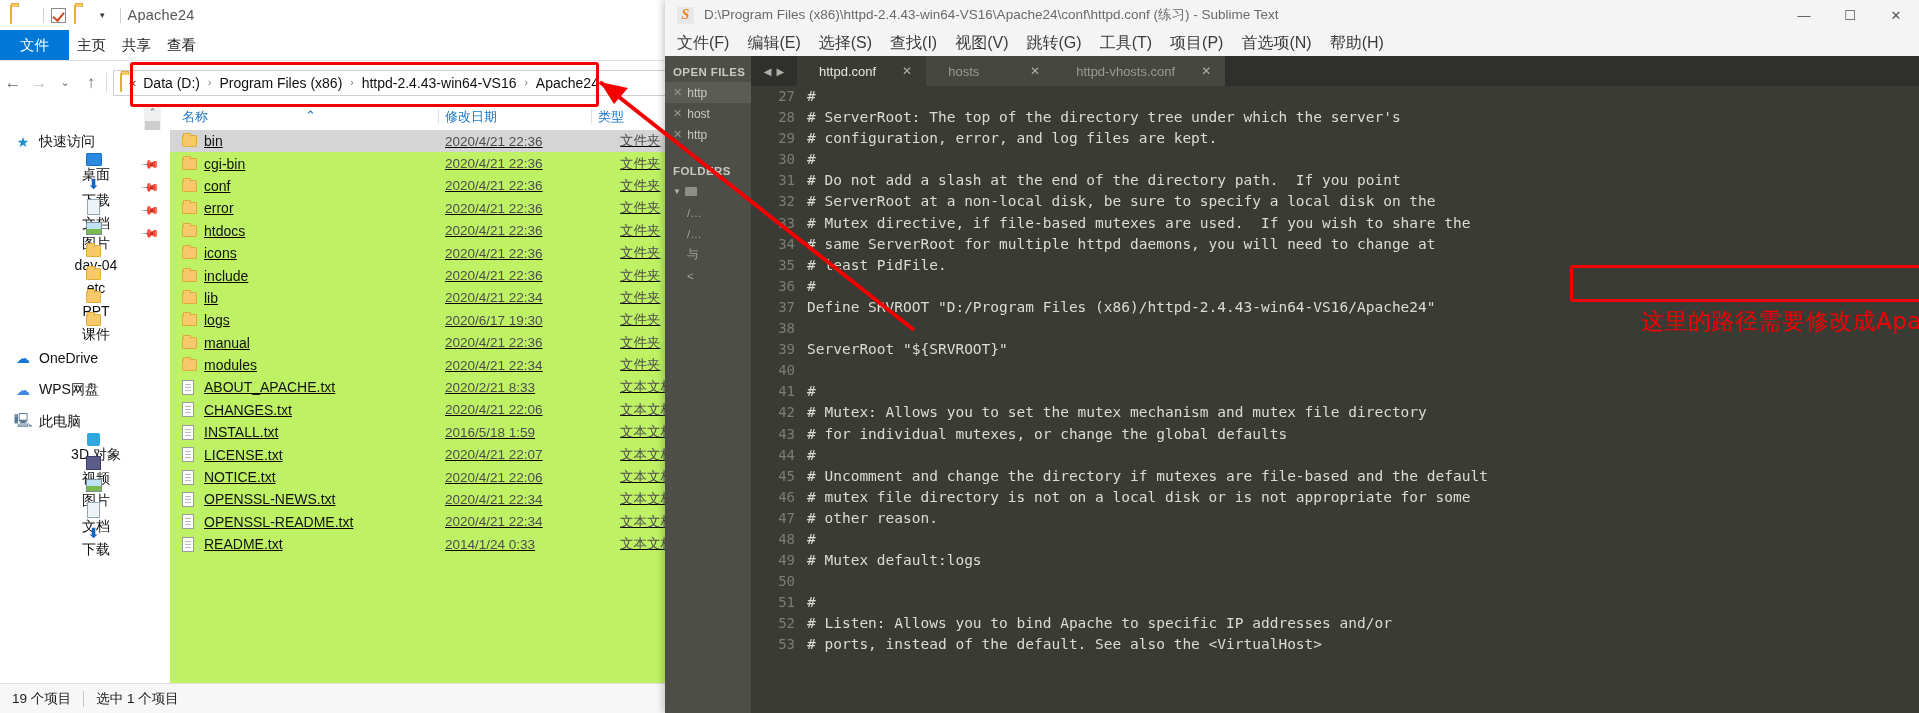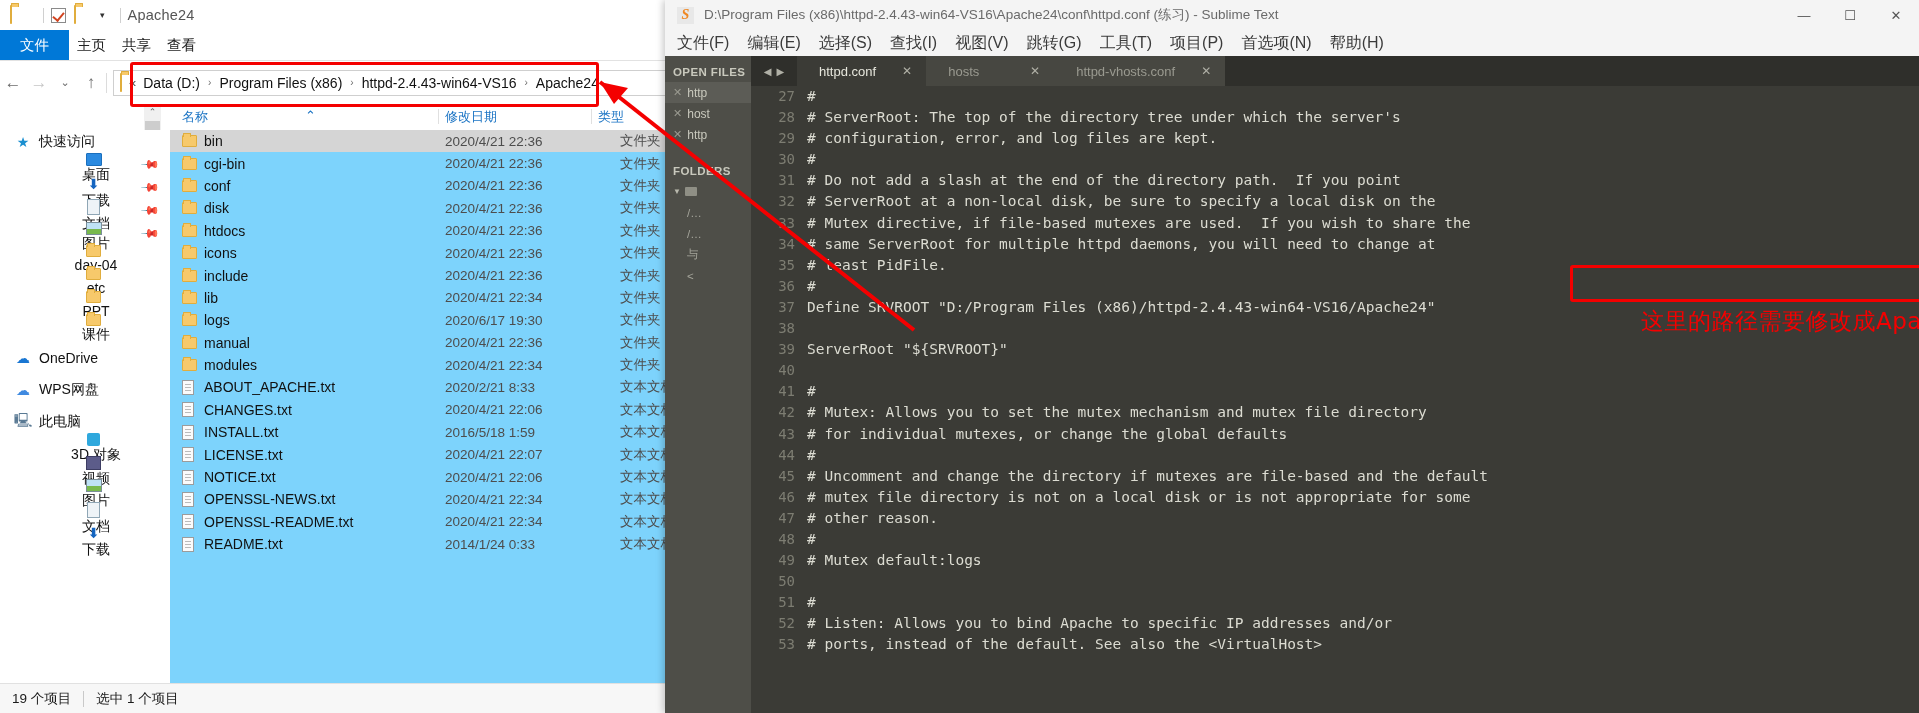--- a/index.html
+++ b/index.html
@@ -123,21 +123,21 @@
   }
   #nav-scroll .arrow{
     position:absolute;left:0;width:17px;height:17px;text-align:center;font-size:9px;color:#606060;line-height:17px;
   }
   #nav-scroll .arrow.up{top:0;}
   #nav-scroll .arrow.down{bottom:0;}
   #nav-thumb{position:absolute;left:1px;top:17px;width:15px;height:335px;background:#cdcdcd;}
 
   
   #filelist{
-    position:absolute;left:170px;top:130px;width:630px;height:553px;background:#7dd3fc;overflow:hidden;
+    position:absolute;left:170px;top:130px;width:630px;height:553px;background:#bef264;overflow:hidden;text-decoration:underline;
   }
   .frow{height:22.4px;display:flex;align-items:center;font-size:14px;color:#111;position:relative;}
   .frow.sel{background:#d5d5d5;}
   .frow .fname{display:flex;align-items:center;width:275px;padding-left:12px;box-sizing:border-box;}
   .frow .ficon{width:22px;display:inline-flex;align-items:center;justify-content:flex-start;}
   .frow .fdate{width:175px;color:#4d4d4d;font-size:13.5px;}
   .frow .ftype{width:110px;color:#4d4d4d;font-size:13.5px;}
   .file-ico{
     width:12px;height:15px;background:#fbfbfb;border:1px solid #9c9c9c;position:relative;box-sizing:border-box;
   }
@@ -420,21 +420,21 @@
           <span>conf</span>
         </span>
         <span class="fdate">2020/4/21 22:36</span>
         <span class="ftype">文件夹</span>
       </div>
       <div class="frow">
         <span class="fname">
           <span class="ficon">
             <span class="folder-ico"></span>
           </span>
-          <span>disk</span>
+          <span>error</span>
         </span>
         <span class="fdate">2020/4/21 22:36</span>
         <span class="ftype">文件夹</span>
       </div>
       <div class="frow">
         <span class="fname">
           <span class="ficon">
             <span class="folder-ico"></span>
           </span>
           <span>htdocs</span>

